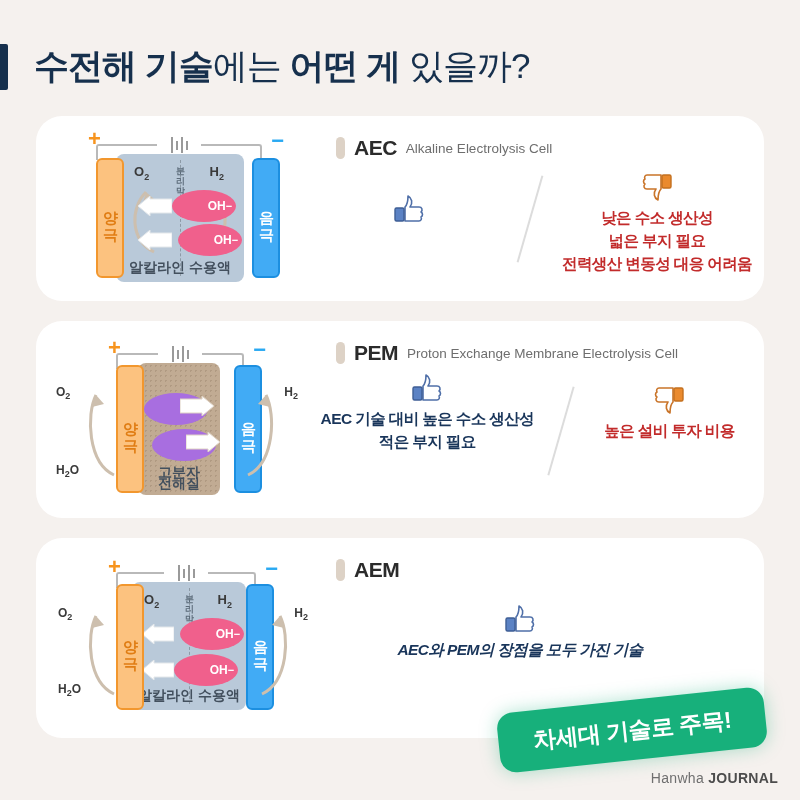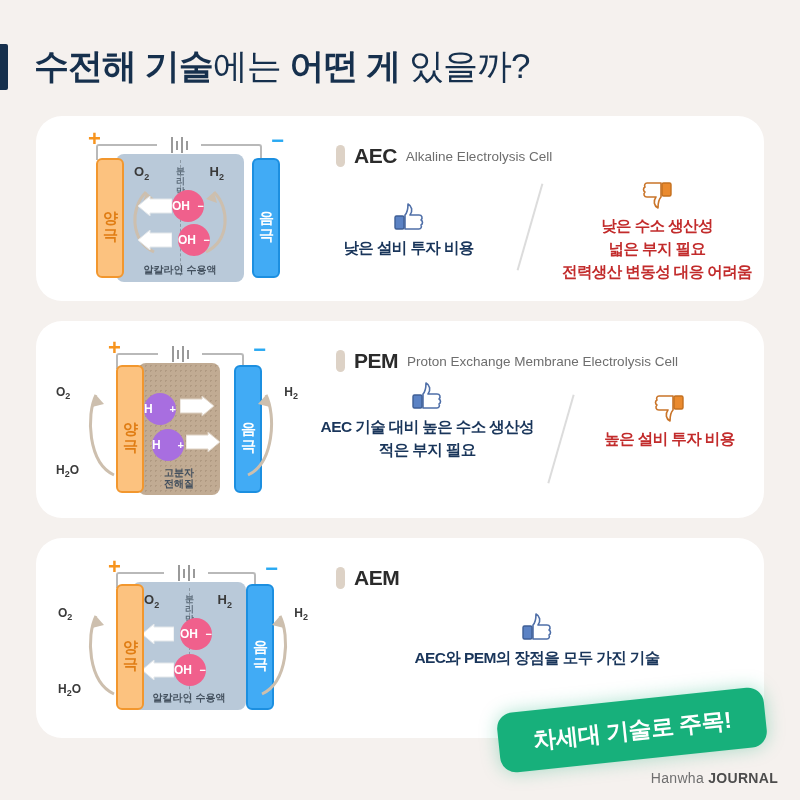--- a/index.html
+++ b/index.html
@@ -41,32 +41,32 @@
   .elabel{writing-mode:vertical-rl;font-size:15px;font-weight:bold;letter-spacing:3px;}
   .anode .elabel{color:#e07d14;}
   .cathode .elabel{color:#ffffff;}
   .cell{position:absolute;left:62px;top:28px;width:128px;height:128px;background:#b9c9d9;border-radius:8px;}
   .cell-pem{background:#c1ab93;background-image:radial-gradient(#b09a82 1px,transparent 1px);background-size:5px 5px;}
   .sep{position:absolute;left:50%;top:6px;bottom:6px;border-left:1px dashed #8d9aa6;}
   .sep-label{position:absolute;left:50%;top:6px;transform:translateX(-50%);writing-mode:vertical-rl;
       font-size:9px;color:#5c6b7a;font-weight:bold;letter-spacing:1px;background:transparent;}
   .gas{position:absolute;font-size:13px;font-weight:bold;color:#3a3a3a;}
   .gas sub{font-size:9px;}
-  .cell-bottom{position:absolute;left:0;right:0;bottom:5px;text-align:center;font-size:10px;color:#43505e;font-weight:bold;}
+  .cell-bottom{position:absolute;left:0;right:0;bottom:5px;text-align:center;font-size:14px;color:#43505e;font-weight:bold;}
   .cell-bottom.two{bottom:6px;line-height:11px;}
-  .ion{position:absolute;width:32px;height:32px;border-radius:50%;display:flex;align-items:center;justify-content:space-between;
-       color:#ffffff;font-size:12px;font-weight:bold;}
+  .ion{position:absolute;width:32px;height:32px;border-radius:50%;display:flex;align-items:center;justify-content:center;
+       color:#ffffff;font-size:12px;font-weight:bold;padding-left:32px;}
   .ion-oh{background:#f0608c;}
   .ion-h{background:#a86ee0;}
   .ion sup{font-size:11px;}
   .ext{position:absolute;font-size:12px;font-weight:bold;color:#3a3a3a;}
   .ext sub{font-size:9px;}
 
   
-  .content{position:absolute;left:274px;top:8px;right:0;height:100%;}
+  .content{position:absolute;left:274px;top:0;right:0;height:100%;}
   .cap{position:absolute;left:26px;top:20px;display:flex;align-items:center;gap:9px;}
   .cap-pill{width:9px;height:22px;border-radius:6px;background:#ddd2c6;}
   .cap-abbr{font-size:21px;font-weight:bold;color:#2b2b2b;letter-spacing:-0.5px;}
   .cap-full{font-size:13.5px;color:#6e6e6e;}
 
   .prosrow{position:absolute;left:0;right:0;top:52px;display:flex;align-items:flex-start;}
   .col{display:flex;flex-direction:column;align-items:center;}
   .thumb{height:38px;display:flex;align-items:center;justify-content:center;}
   .ctext{text-align:center;font-size:15.5px;font-weight:bold;line-height:23px;letter-spacing:-0.6px;}
   .pros .ctext{color:#19355a;}
@@ -154,23 +154,20 @@
     </div>
 
     <div class="prosrow">
       <div class="col pros" style="width:212px;margin-top:22px;">
         <div class="thumb">
           <svg width="34" height="32" viewBox="0 0 34 32">
             <path d="M16 3 C20 5, 21 10, 18 14 L27 14 C30 14, 31 17, 29 19 C31 20, 31 23, 29 24 C30 26, 29 28, 27 28 L13 28 L13 14 C15 12, 16 8, 16 3 Z" fill="#ffffff" stroke="#4f6fa8" stroke-width="1.6" stroke-linejoin="round"></path>
             <rect x="3" y="15" width="9" height="13" rx="1.5" fill="#5b82c4" stroke="#3e5e95" stroke-width="1.4"></rect>
           </svg>
         </div>
-        <div class="ctext">
-          <div>낮은 설비 투자 비용</div>
-        </div>
       </div>
 
       <div style="position:relative;width:46px;height:100px;">
         <div class="divider" style="left:22px;top:6px;height:90px;"></div>
       </div>
 
       <div class="col cons" style="width:230px;">
         <div class="thumb">
           <svg width="34" height="32" viewBox="0 0 34 32">
             <path d="M18 29 C14 27, 13 22, 16 18 L7 18 C4 18, 3 15, 5 13 C3 12, 3 9, 5 8 C4 6, 5 4, 7 4 L21 4 L21 18 C19 20, 18 24, 18 29 Z" fill="#ffffff" stroke="#c97429" stroke-width="1.6" stroke-linejoin="round"></path>
@@ -340,21 +337,21 @@
       <path d="M24 8 l 4 12 l -12 -3 z" fill="#cdbfae"></path>
     </svg>
   </div>
 
   <div class="content">
     <div class="cap">
       <span class="cap-pill"></span>
       <span class="cap-abbr">AEM</span>
     </div>
 
-    <div class="prosrow" style="top:62px;justify-content:center;">
+    <div class="prosrow" style="top:62px;justify-content:flex-start;font-style:italic;">
       <div class="col pros" style="width:420px;">
         <div class="thumb">
           <svg width="34" height="32" viewBox="0 0 34 32">
             <path d="M16 3 C20 5, 21 10, 18 14 L27 14 C30 14, 31 17, 29 19 C31 20, 31 23, 29 24 C30 26, 29 28, 27 28 L13 28 L13 14 C15 12, 16 8, 16 3 Z" fill="#ffffff" stroke="#4f6fa8" stroke-width="1.6" stroke-linejoin="round"></path>
             <rect x="3" y="15" width="9" height="13" rx="1.5" fill="#5b82c4" stroke="#3e5e95" stroke-width="1.4"></rect>
           </svg>
         </div>
         <div class="ctext">
           <div>AEC와 PEM의 장점을 모두 가진 기술</div>
         </div>

